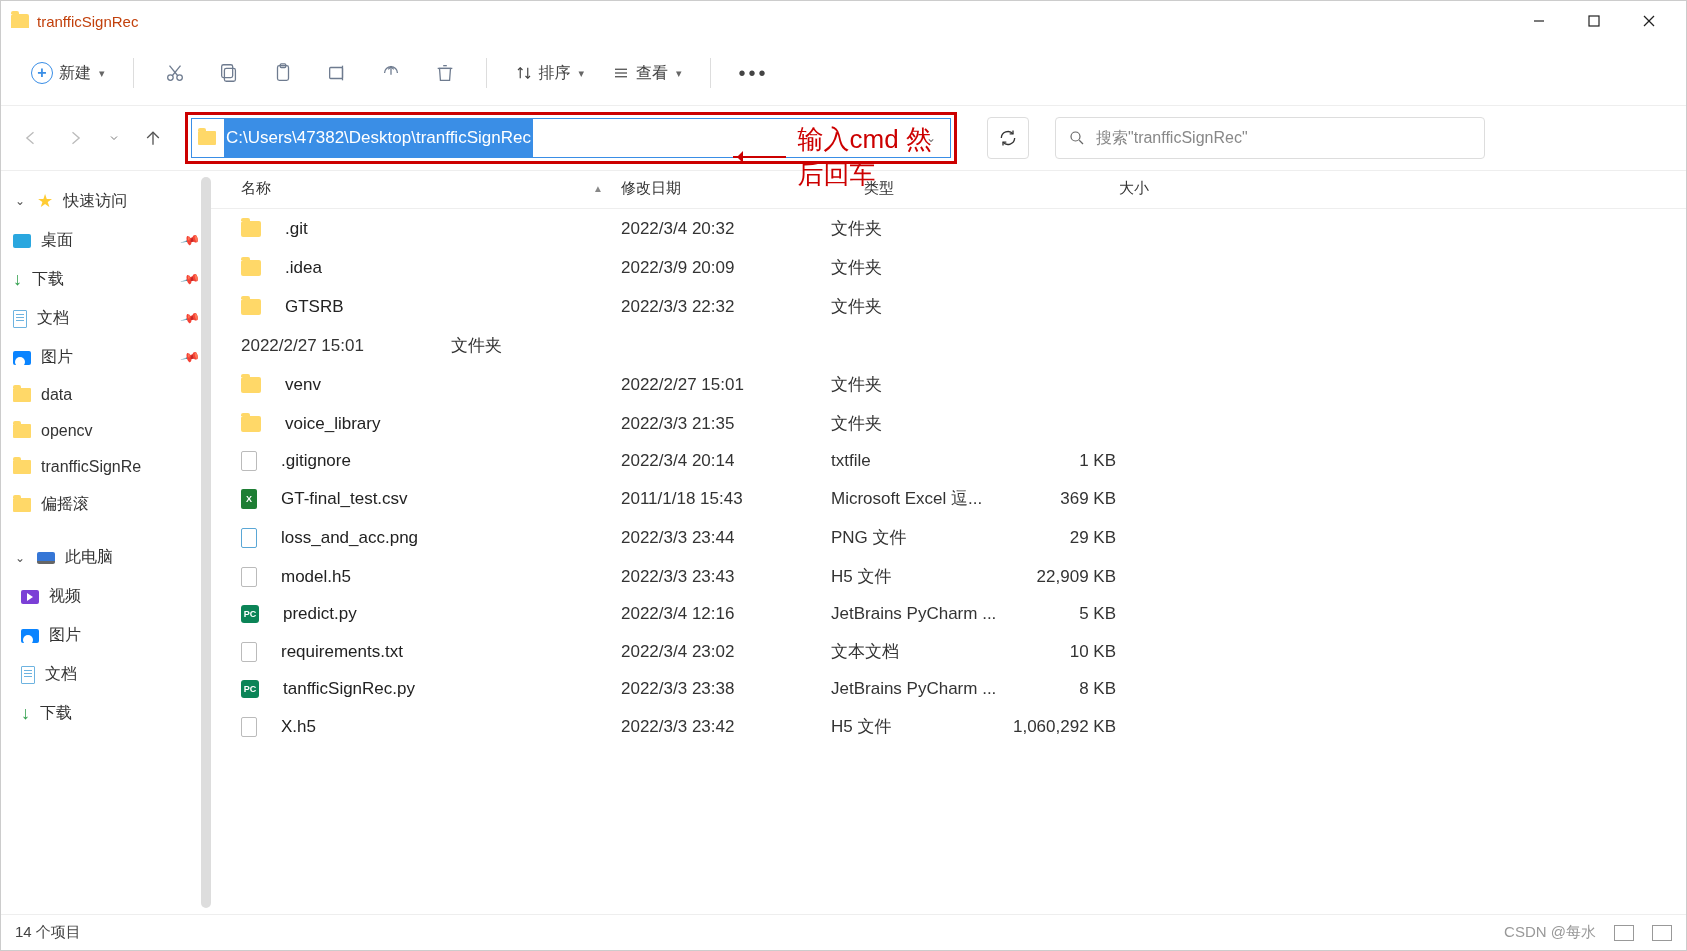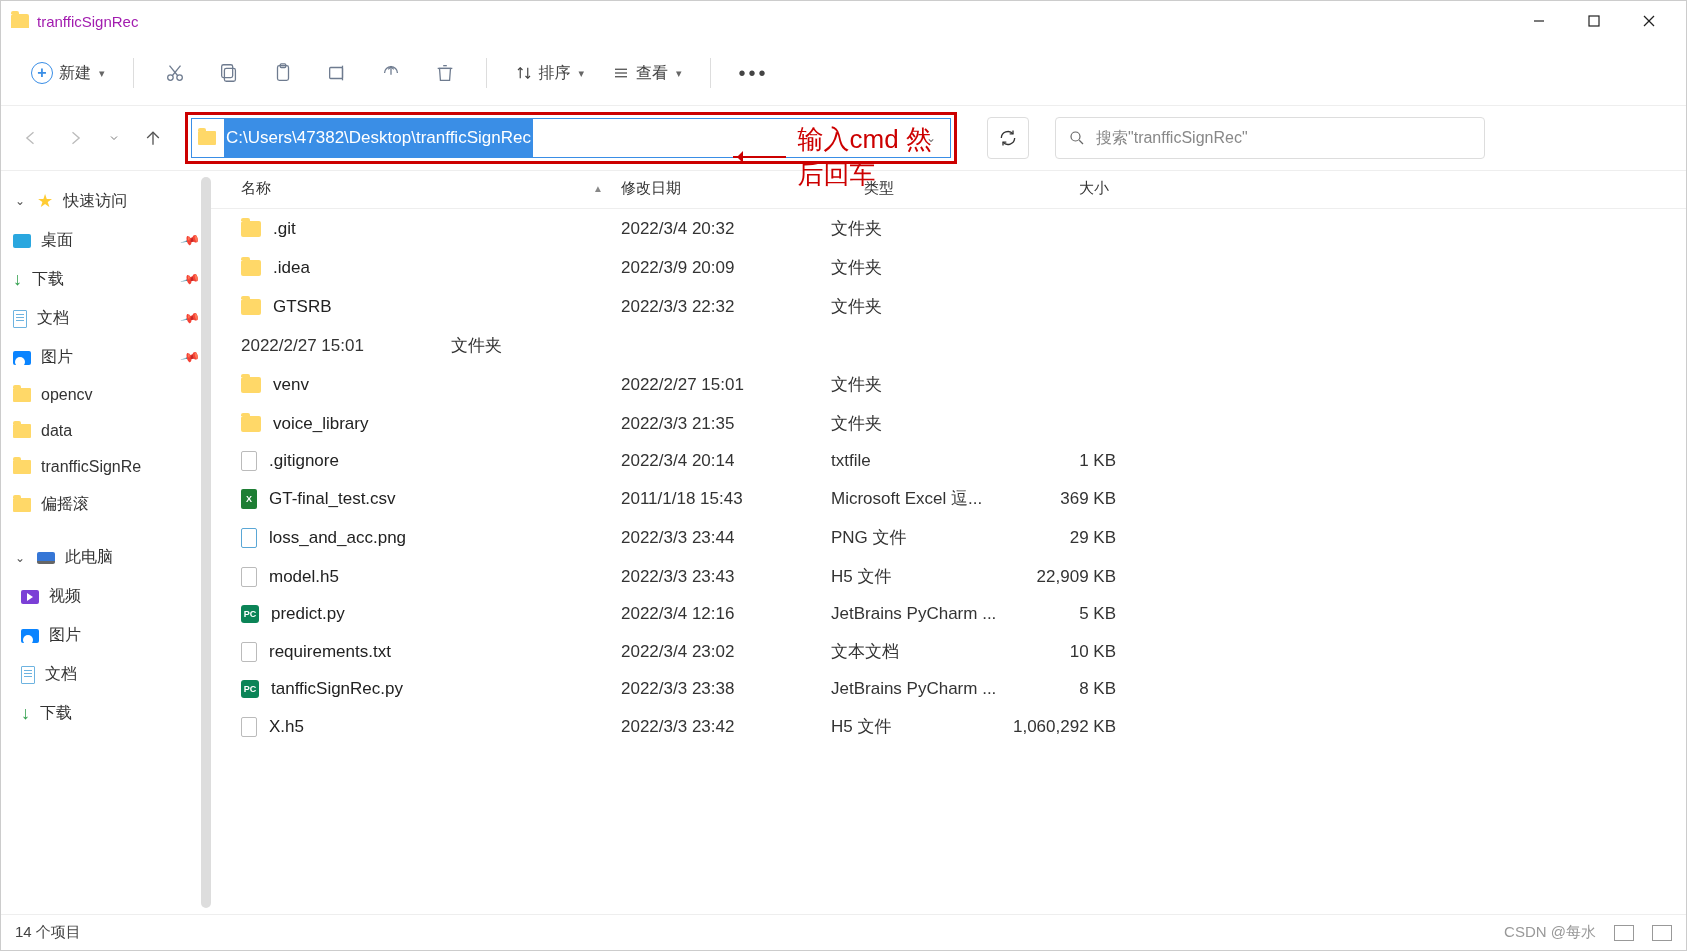--- a/index.html
+++ b/index.html
@@ -3,21 +3,21 @@
 <meta charset="utf-8">
 <style>
 * { box-sizing: border-box; margin: 0; padding: 0; font-family: "Microsoft YaHei", "Segoe UI", sans-serif; }
 body { background: #fff; font-size: 15px; color: #333; overflow: hidden; }
 
 .window { width: 1687px; height: 951px; display: flex; flex-direction: column; border: 1px solid #ccc; position: relative; }
 
 .titlebar { height: 40px; display: flex; align-items: center; padding: 0 10px; }
 .titlebar .folder-ico { width: 18px; height: 14px; background: #ffd868; border-radius: 2px 2px 0 0; margin-right: 8px; position: relative; }
 .titlebar .folder-ico::before { content:""; position:absolute; top:-3px; left:0; width:8px; height:3px; background:#ffd868; border-radius:2px 2px 0 0;}
-.titlebar .title { font-size: 15px; color: #a21caf; }
+.titlebar .title { font-size: 15px; color: #c2410c; }
 .win-btns { margin-left: auto; display: flex; }
 .win-btns div { width: 55px; height: 40px; display: flex; align-items: center; justify-content: center; color: #222; }
 .win-btns svg { width: 14px; height: 14px; stroke: #222; stroke-width: 1.2; fill: none; }
 
 .toolbar { height: 65px; border-bottom: 1px solid #eee; display: flex; align-items: center; padding: 0 20px; gap: 8px; }
 .tb-btn { display: flex; align-items: center; gap: 6px; padding: 6px 10px; color: #444; font-size: 16px; }
 .tb-btn .circ-plus { width: 22px; height: 22px; border: 1.5px solid #3a8ee6; border-radius: 50%; display:flex; align-items:center; justify-content:center; color:#3a8ee6; font-weight:bold;}
 .tb-chev { font-size: 11px; color: #666; margin-left: 2px; }
 .tb-sep { width: 1px; height: 30px; background: #ddd; margin: 0 10px; }
 .tb-icon { width: 46px; height: 46px; display: flex; align-items: center; justify-content: center; color: #888; }
@@ -64,24 +64,24 @@
 .ico-pc{width:18px;height:12px;background:#3576d6;border-radius:2px;border-bottom:3px solid #666;}
 .ico-vid{width:18px;height:14px;background:#7b3fd6;border-radius:2px;display:flex;align-items:center;justify-content:center;}
 .ico-vid::after{content:"";border:4px solid transparent;border-left:6px solid #fff;margin-left:3px;}
 
 .content { flex:1; display:flex; flex-direction:column; }
 .col-headers { display:flex; padding: 8px 0 10px 30px; border-bottom:1px solid #eee; font-size:15px; color:#333;}
 .col-name{width:380px; display:flex; align-items:center; gap:120px;}
 .col-name .sort-ind{ font-size:10px; color:#888; margin-left:auto; margin-right:18px;}
 .col-date{width:210px;}
 .col-type{width:175px;margin-left:33px;}
-.col-size{width:110px; text-align:center;}
+.col-size{width:110px; text-align:right;}
 .files { flex:1; overflow:auto; }
 .file-row { display:flex; align-items:center; padding: 8px 0 8px 30px; font-size:17px; color:#222;}
-.file-row .fname{ width:380px; display:flex; align-items:center; gap:12px;}
+.file-row .fname{ width:380px; display:flex; align-items:center; gap:24px;}
 .file-row .fdate{ width:210px; color:#333;}
 .file-row .ftype{ width:175px; color:#333; white-space:nowrap; overflow:hidden; text-overflow:ellipsis;}
 .file-row .fsize{ width:110px; text-align:right; color:#333;}
 .fico-folder{width:20px;height:16px;background:#ffd868;border-radius:2px;position:relative;}
 .fico-folder::before{content:"";position:absolute;top:-3px;left:0;width:9px;height:3px;background:#ffd868;border-radius:2px 2px 0 0;}
 .fico-file{width:16px;height:20px;border:1.5px solid #bbb;border-radius:2px;background:#fff;}
 .fico-xls{width:16px;height:20px;background:#1e7e34;border-radius:2px;display:flex;align-items:center;justify-content:center;color:#fff;font-size:9px;font-weight:bold;}
 .fico-img{width:16px;height:20px;border:1.5px solid #5aa7d6;border-radius:2px;background:#fff;}
 .fico-py{width:18px;height:18px;background:#0b8457;border-radius:3px;display:flex;align-items:center;justify-content:center;color:#fff;font-size:9px;font-weight:bold;}
 
@@ -265,25 +265,25 @@
           <span>文档</span>
           <span class="pin">📌</span>
         </div>
       <div class="side-item indent1">
           <span class="ico-pic"></span>
           <span>图片</span>
           <span class="pin">📌</span>
         </div>
       <div class="side-item indent1">
           <span class="ico-folder"></span>
+          <span>data</span>
+        </div>
+      <div class="side-item indent1">
+          <span class="ico-folder"></span>
           <span>opencv</span>
-        </div>
-      <div class="side-item indent1">
-          <span class="ico-folder"></span>
-          <span>data</span>
         </div>
       <div class="side-item indent1">
           <span class="ico-folder"></span>
           <span>tranfficSignRe</span>
         </div>
       <div class="side-item indent1">
           <span class="ico-folder"></span>
           <span>偏摇滚</span>
         </div>
       <div style="height:14px"></div>

